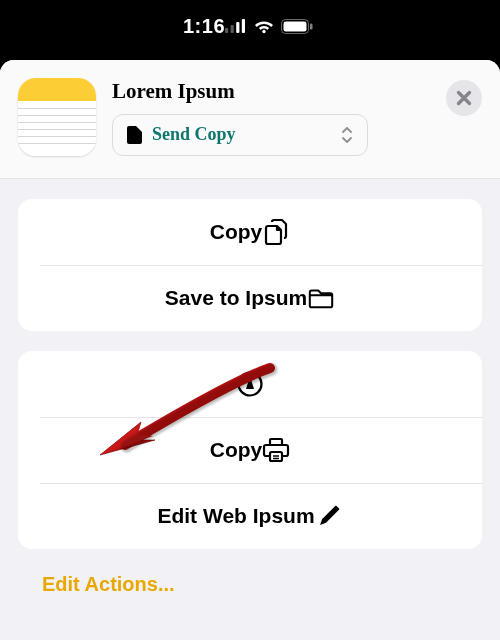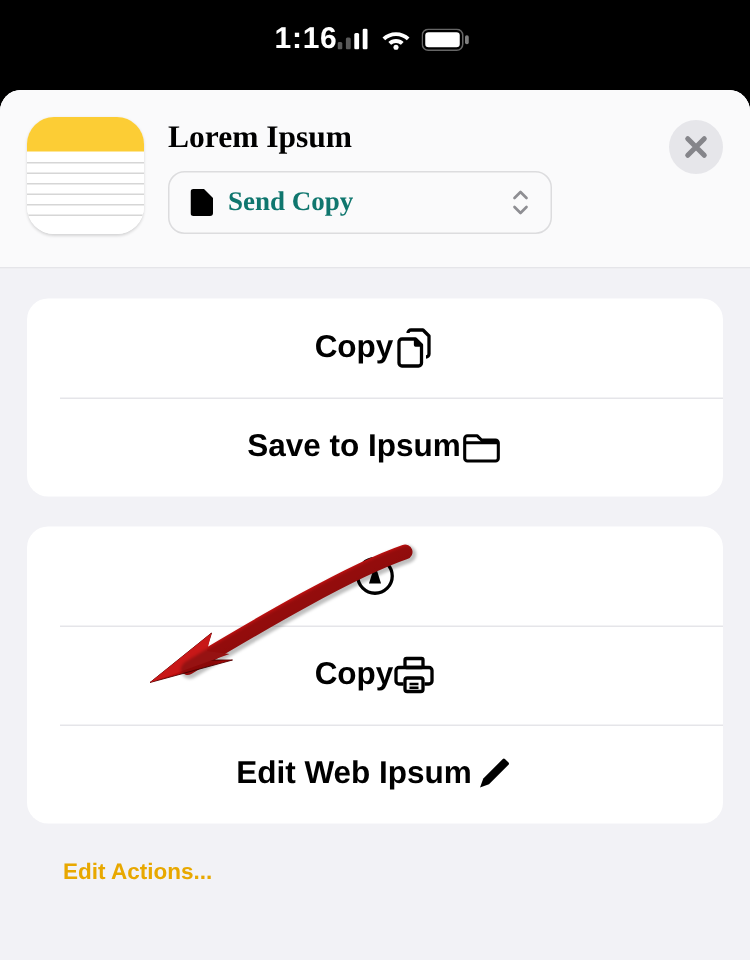--- a/index.html
+++ b/index.html
@@ -124,21 +124,21 @@
       position: absolute;
       top: 0;
       left: 22px;
       right: 0;
       height: 1px;
       background: #e5e5e9;
     }
     .row-label { font-size: 21px; font-weight: 700; color: #000; }
     .row-icon { width: 28px; height: 28px; display: flex; align-items: center; justify-content: center; }
     .footer-link {
-      font-size: 15px;
+      font-size: 20px;
       font-weight: 700;
       color: #e8a800;
       padding: 4px 24px;
     }
     .arrow {
       position: absolute;
       top: 360px;
       left: 95px;
       z-index: 10;
       pointer-events: none;

